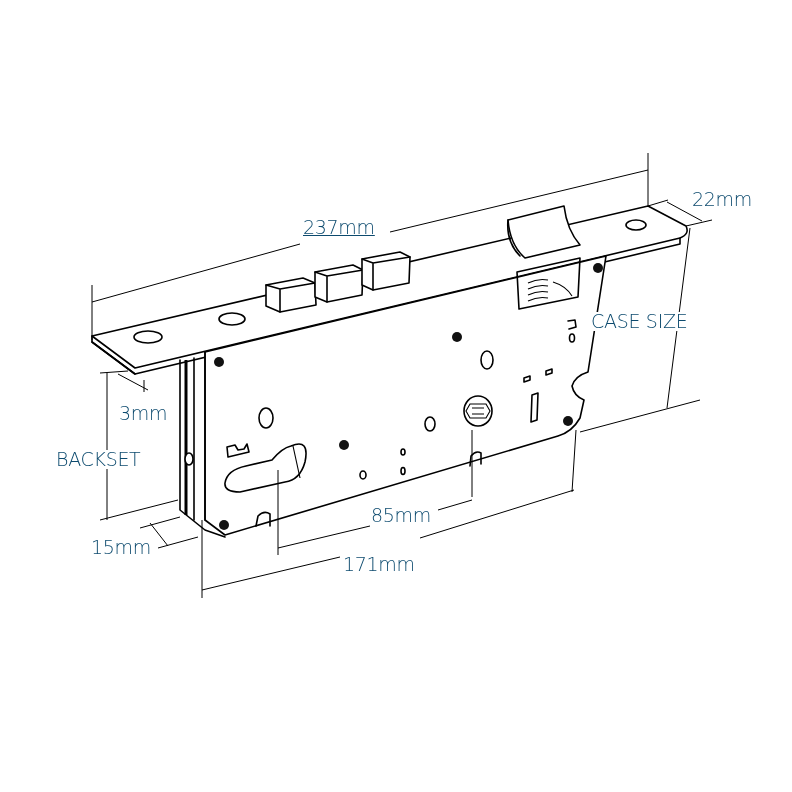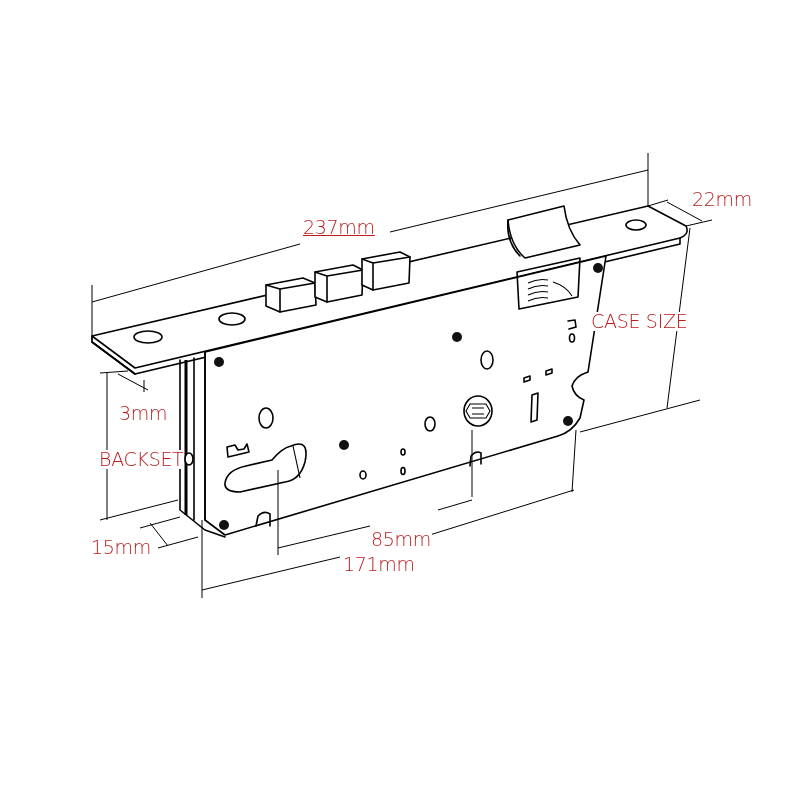--- a/index.html
+++ b/index.html
@@ -4,21 +4,21 @@
   <style>
     html, body { margin: 0; padding: 0; background: #ffffff; }
     #canvas { position: relative; width: 792px; height: 792px; background: #ffffff; overflow: hidden; }
     svg { position: absolute; left: 0; top: 0; }
     .ln { stroke: #000; fill: none; stroke-width: 1.6; stroke-linejoin: round; stroke-linecap: round; }
     .thin { stroke: #000; fill: none; stroke-width: 1.1; }
     .thick { stroke: #000; fill: none; stroke-width: 3; }
     .dim { stroke: #000; fill: none; stroke-width: 1; }
     .fillw { fill: #fff; }
     .screw { fill: #111; }
-    .lbl { position: absolute; font-family: "DejaVu Sans", sans-serif; font-size: 19px; color: #b91c1c; font-weight: 300; letter-spacing: -0.3px; white-space: nowrap; line-height: 1; background: #fff; padding: 0 1px; }
+    .lbl { position: absolute; font-family: "DejaVu Sans", sans-serif; font-size: 19px; color: #0c4a6e; font-weight: 300; letter-spacing: -0.3px; white-space: nowrap; line-height: 1; background: #fff; padding: 0 1px; }
   </style>
 </head>
 <body>
 
 <div id="canvas">
   <svg width="792" height="792" viewBox="0 0 792 792">
 
     <g>
       <line class="dim" x1="92" y1="285" x2="92" y2="340"></line>
       <line class="dim" x1="648" y1="153" x2="648" y2="210"></line>
@@ -129,17 +129,17 @@
       <line class="dim" x1="576" y1="430" x2="572" y2="492"></line>
       <line class="dim" x1="202" y1="590" x2="340" y2="557"></line>
       <line class="dim" x1="420" y1="538" x2="574" y2="490"></line>
     </g>
   </svg>
 
   <div class="lbl" style="left:302px; top:218px;text-decoration:underline;">237mm</div>
   <div class="lbl" style="left:691px; top:190px;">22mm</div>
   <div class="lbl" style="left:590px; top:312px;">CASE SIZE</div>
   <div class="lbl" style="left:118px; top:404px;">3mm</div>
-  <div class="lbl" style="left:55px; top:450px;margin-left:43px;">BACKSET</div>
+  <div class="lbl" style="left:55px; top:450px;">BACKSET</div>
   <div class="lbl" style="left:90px; top:538px;">15mm</div>
-  <div class="lbl" style="left:370px; top:506px;margin-top:24px;">85mm</div>
+  <div class="lbl" style="left:370px; top:506px;">85mm</div>
   <div class="lbl" style="left:342px; top:555px;">171mm</div>
 </div>
 
 </body></html>

